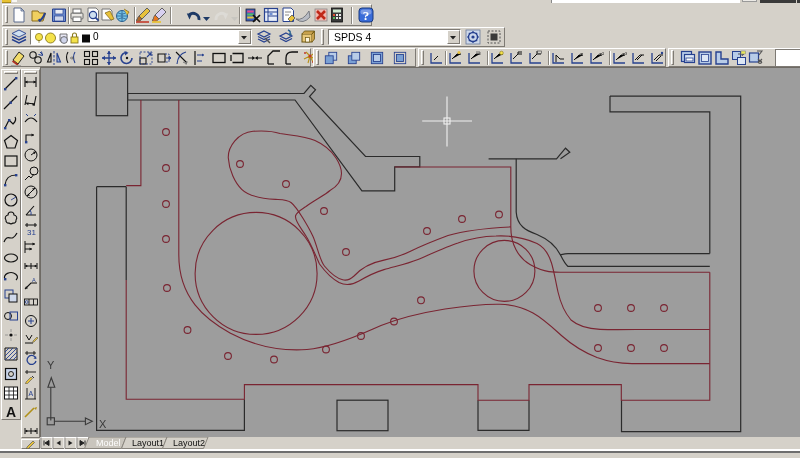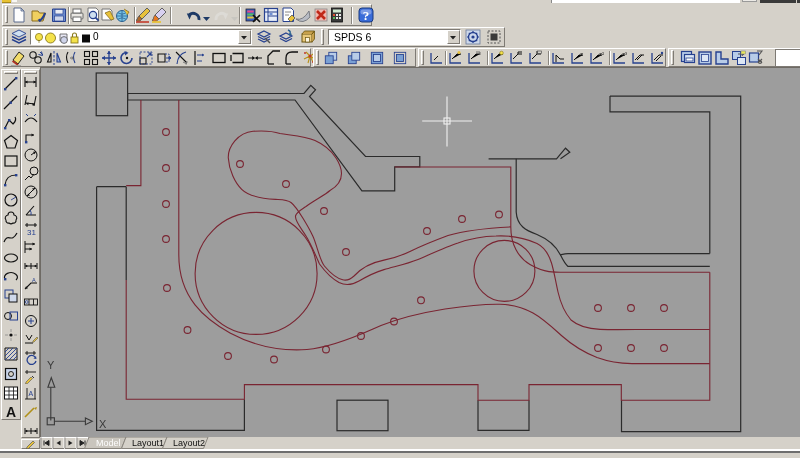--- a/index.html
+++ b/index.html
@@ -152,21 +152,21 @@
     <path d="M8 4 L14 7 L8 10 L2 7 Z M2 9.5 L8 12.5 L14 9.5" fill="none" stroke="#27418f" stroke-width="1.2"></path>
     <path d="M10 1 q4 1.5 1 5 l2.5 -1 M11 6 l0 -1" fill="none" stroke="#2a6090" stroke-width="1.4"></path>
   </svg>
 <svg class="abs" style="left:300px;top:29px" width="16" height="16" viewBox="0 0 16 16">
     <rect x="2" y="5" width="10" height="8" fill="#e8c87a" stroke="#6b5510" stroke-width="1"></rect>
     <path d="M2 5 l2.5 -3 h10 l-2.5 3 M12 5 l2.5 -3 v8 l-2.5 3" fill="#c8a14c" stroke="#6b5510" stroke-width="0.8"></path>
     <rect x="5.5" y="8.5" width="4" height="4.5" fill="#fdf6e0" stroke="#6b5510" stroke-width="0.7"></rect>
   </svg>
 <div class="grip" style="left:321px;top:29px;height:16px"></div>
 <div class="abs" style="left:328px;top:29px;width:133px;height:16px;background:#fff;border-top:1px solid #7e7a74;border-left:1px solid #7e7a74;border-bottom:1px solid #fff;border-right:1px solid #fff"></div>
-<div class="abs" style="left:334px;top:31px;font-size:10.5px;color:#000">SPDS 6</div>
+<div class="abs" style="left:334px;top:31px;font-size:10.5px;color:#000">SPDS 4</div>
 <div class="abs" style="left:447px;top:30px;width:13px;height:14px;background:#d5d1c9;border-top:1px solid #fff;border-left:1px solid #fff;border-right:1px solid #7e7a74;border-bottom:1px solid #7e7a74"></div>
 <svg class="abs" style="left:449px;top:35px" width="8" height="6" viewBox="0 0 8 6">
     <path d="M1 1 l3 3.5 3 -3.5 z" fill="#222"></path>
   </svg>
 <svg class="abs" style="left:465px;top:29px" width="16" height="16" viewBox="0 0 16 16">
     <rect x="1" y="1" width="14" height="14" fill="#cdd8ea" stroke="#6a7a9a" stroke-width="0.8"></rect>
     <circle cx="8" cy="8" r="4.5" fill="none" stroke="#27418f" stroke-width="1.4"></circle>
     <circle cx="8" cy="8" r="1.6" fill="#27418f"></circle>
     <path d="M8 2 v2 M8 12 v2 M2 8 h2 M12 8 h2 M3.8 3.8 l1.4 1.4 M10.8 10.8 l1.4 1.4 M12.2 3.8 l-1.4 1.4 M5.2 10.8 l-1.4 1.4" stroke="#27418f" stroke-width="1.2"></path>
   </svg>

